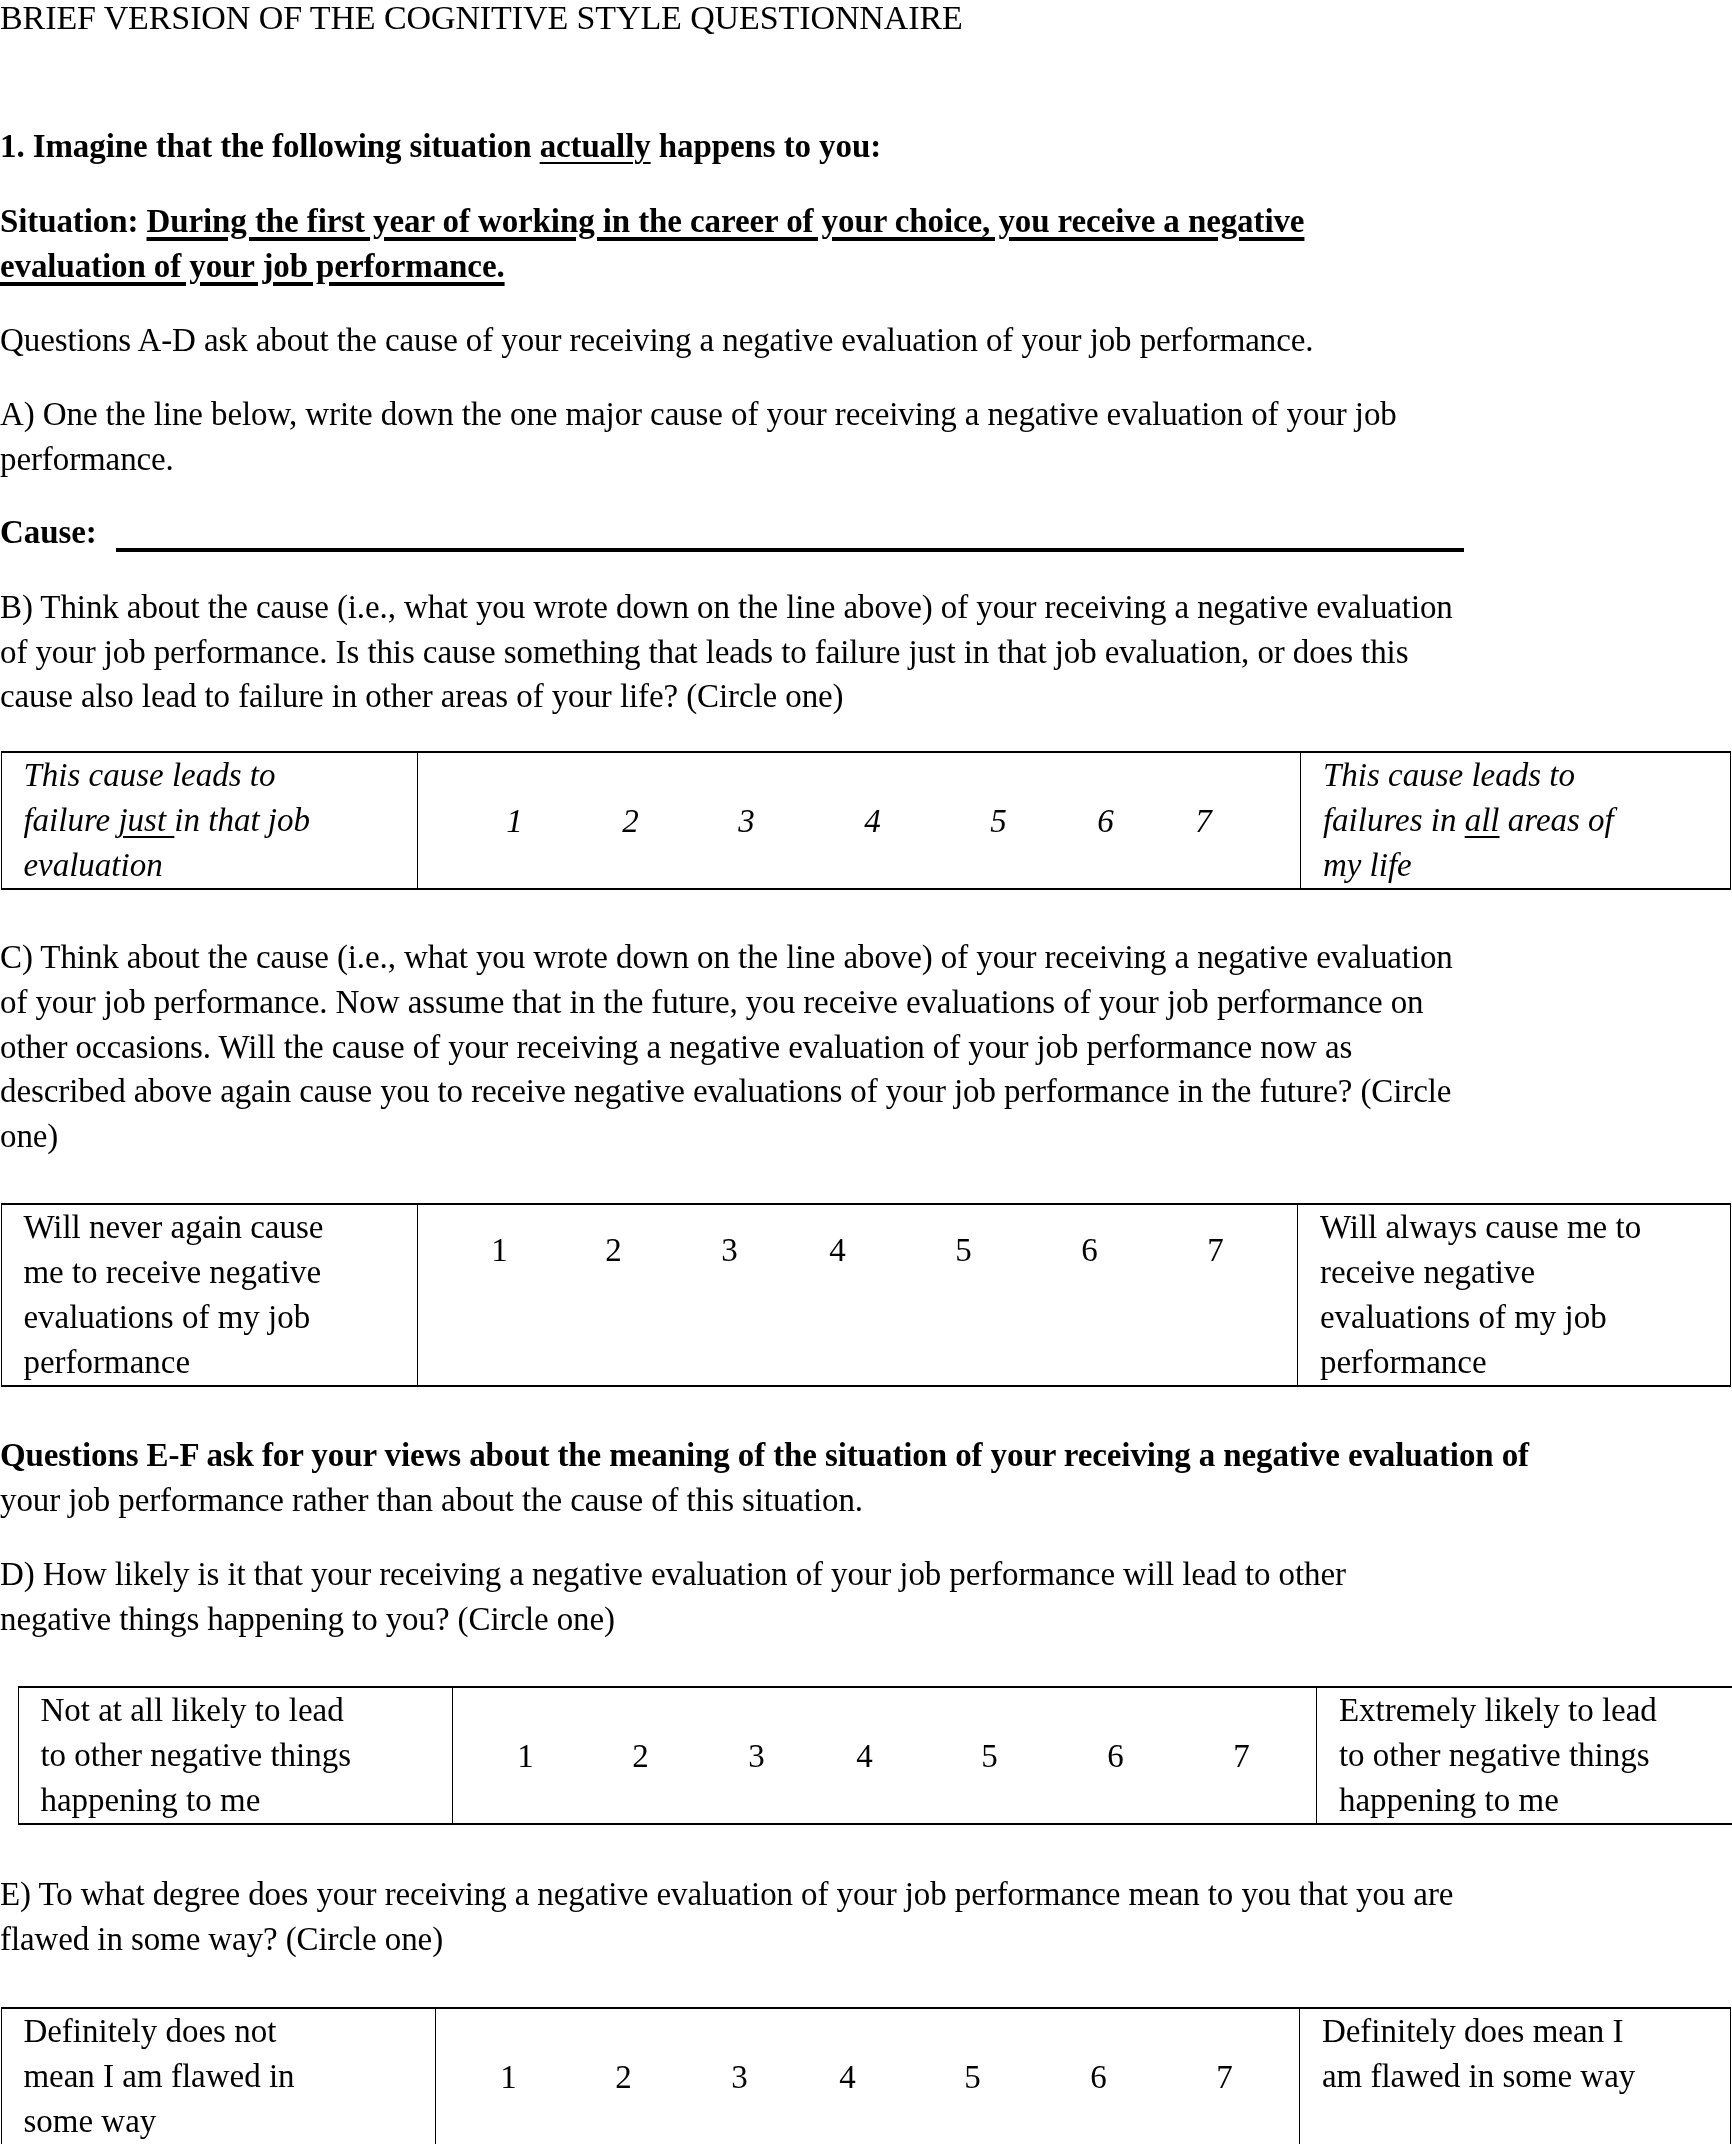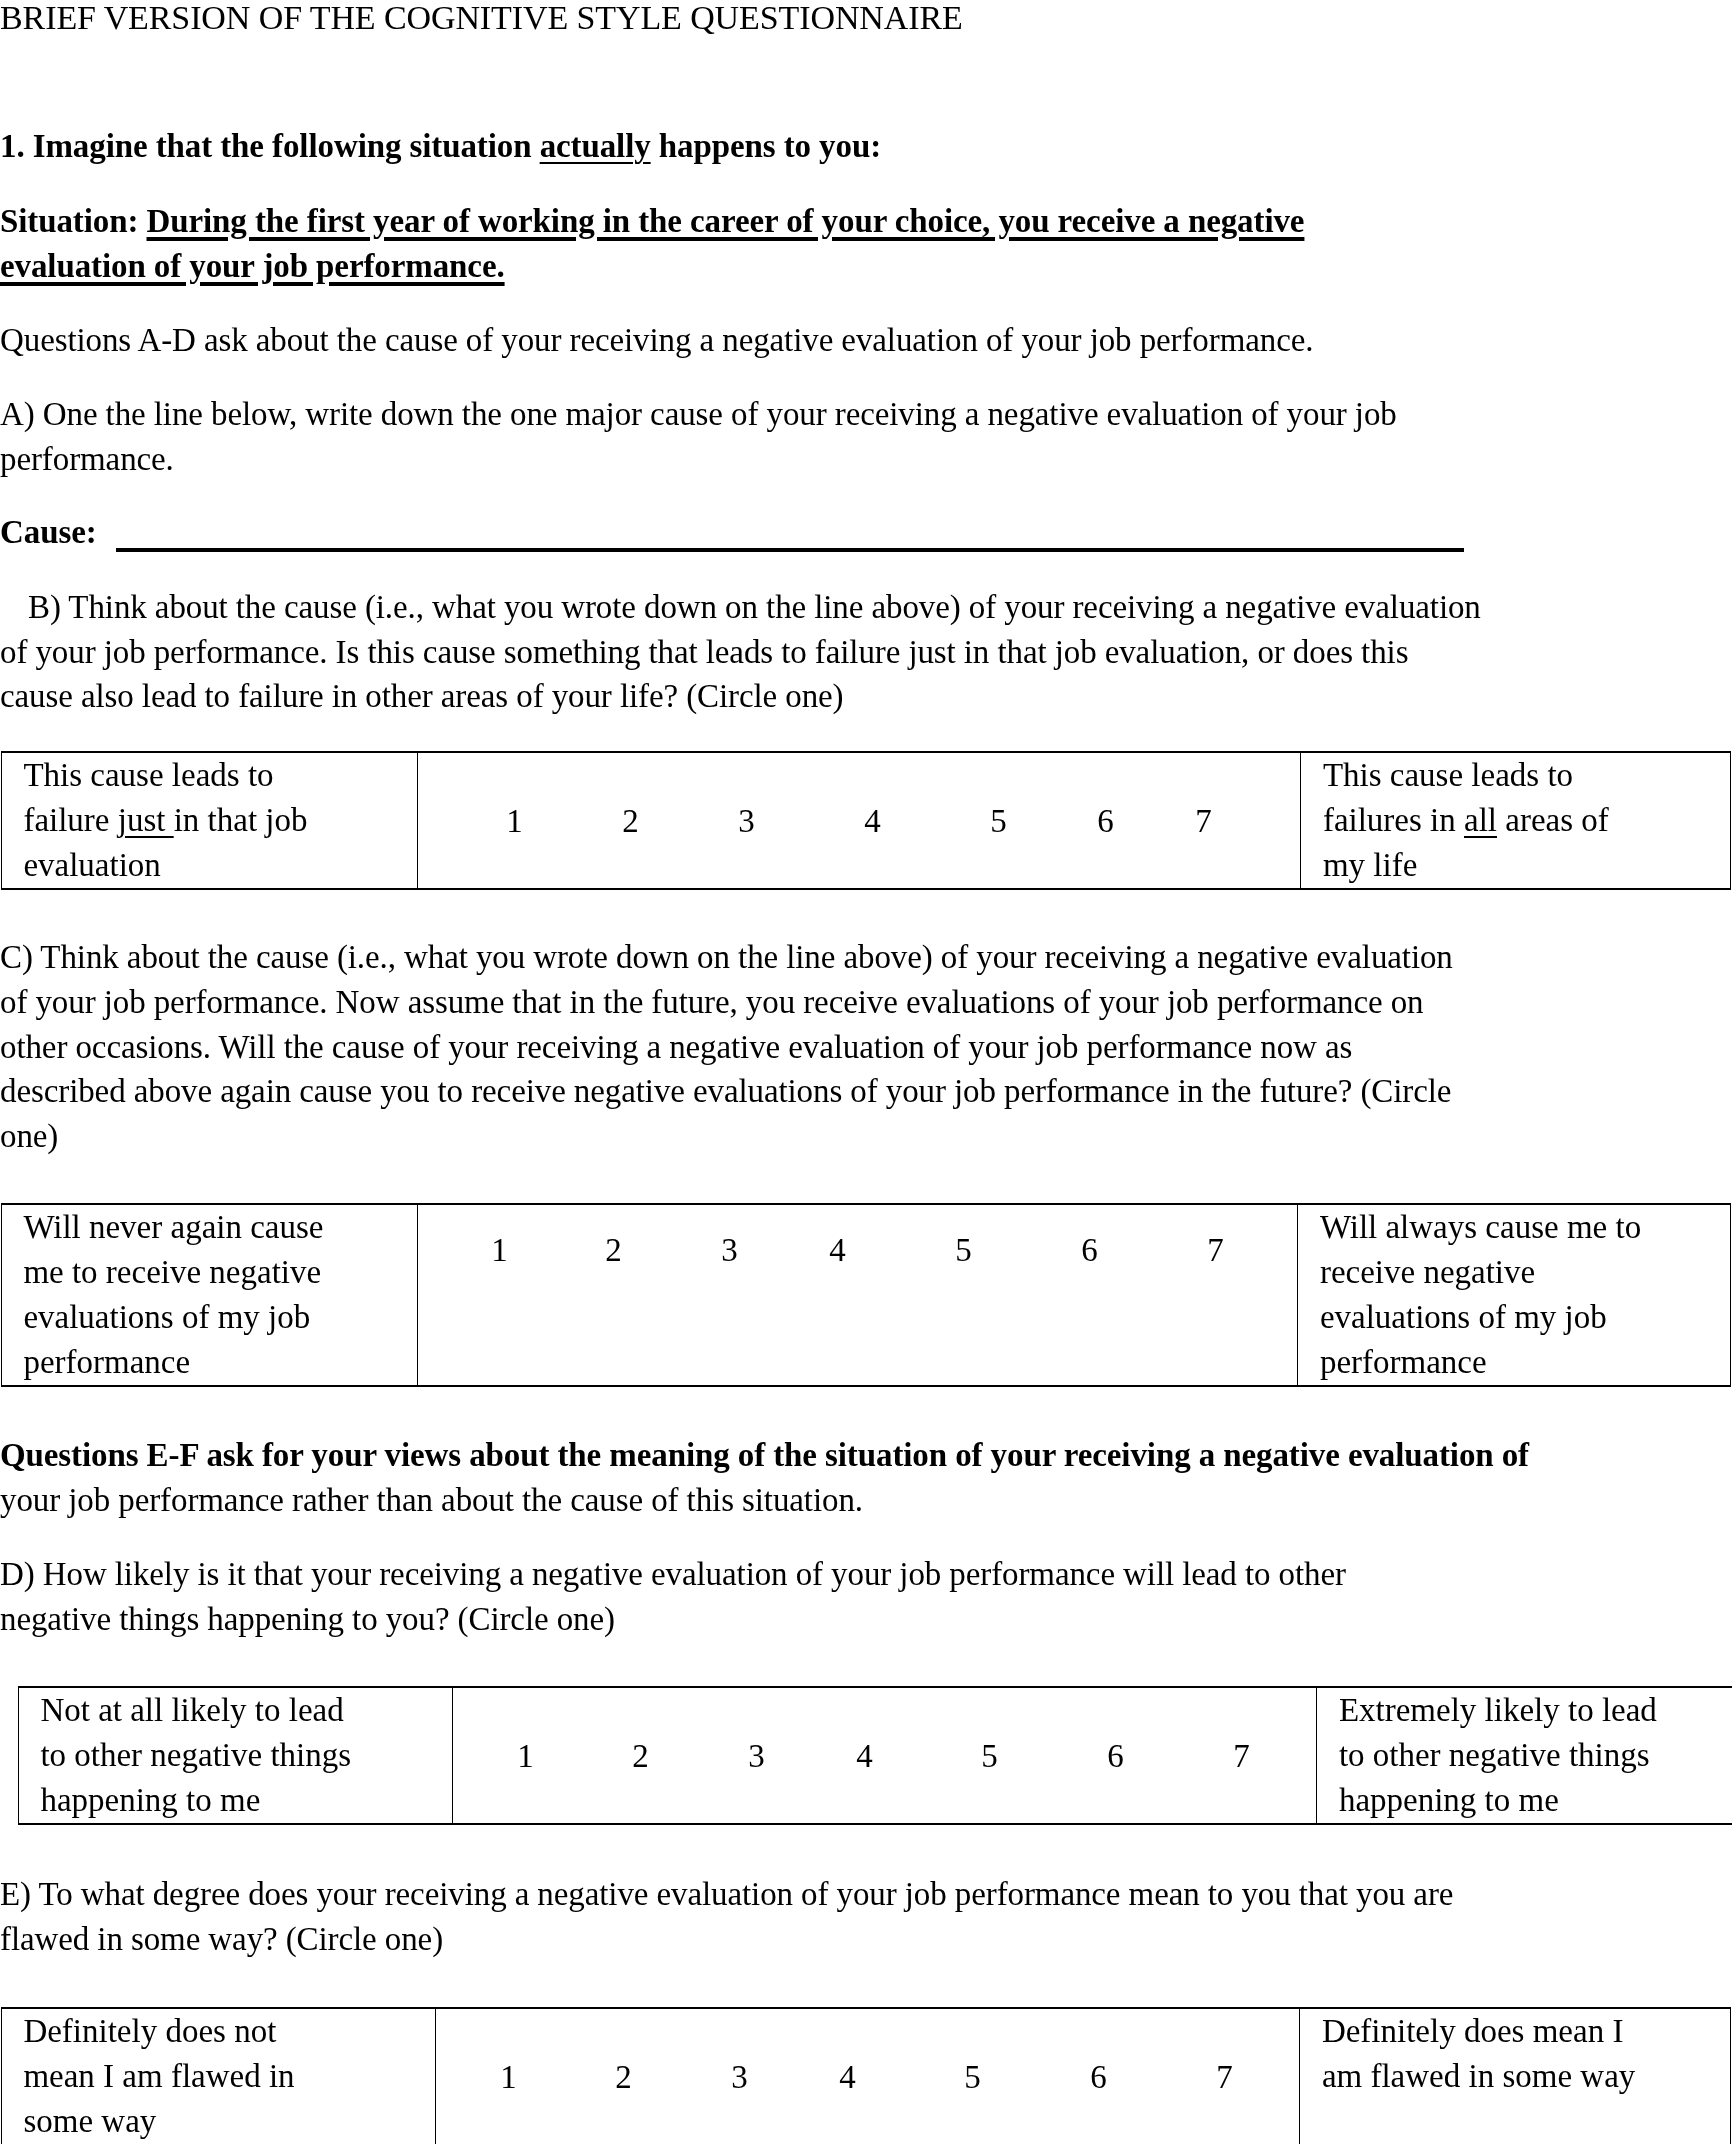--- a/index.html
+++ b/index.html
@@ -39,25 +39,25 @@
 <div class="abs txt bold" style="top:244px;"><u>evaluation of your job performance.</u></div>
 
 <div class="abs txt" style="top:318px;">Questions A-D ask about the cause of your receiving a negative evaluation of your job performance.</div>
 
 <div class="abs txt" style="top:392px;">A) One the line below, write down the one major cause of your receiving a negative evaluation of your job</div>
 <div class="abs txt" style="top:437px;">performance.</div>
 
 <div class="abs txt bold" style="top:510px;">Cause:</div>
 <div class="cause-line"></div>
 
-<div class="abs txt" style="top:585px;padding-left:28px;">B) Think about the cause (i.e., what you wrote down on the line above) of your receiving a negative evaluation</div>
+<div class="abs txt" style="top:585px;">B) Think about the cause (i.e., what you wrote down on the line above) of your receiving a negative evaluation</div>
 <div class="abs txt" style="top:630px;">of your job performance. Is this cause something that leads to failure just in that job evaluation, or does this</div>
 <div class="abs txt" style="top:674px;">cause also lead to failure in other areas of your life? (Circle one)</div>
 
-<table class="scale" style="top:751px; height:138px;">
+<table class="scale" style="top:751px; height:138px;font-style:italic;">
   <tbody>
       <tr>
     <td style="width:394px;">
       <div>This cause leads to</div>
       <div><span>failure </span><u>just </u><span>in that job</span></div>
       <div>evaluation</div>
     </td>
     <td class="nums" style="width:882px;">
       <div class="nums-row" style="height:134px;">
         <span class="num" style="left:96px;">1</span>

